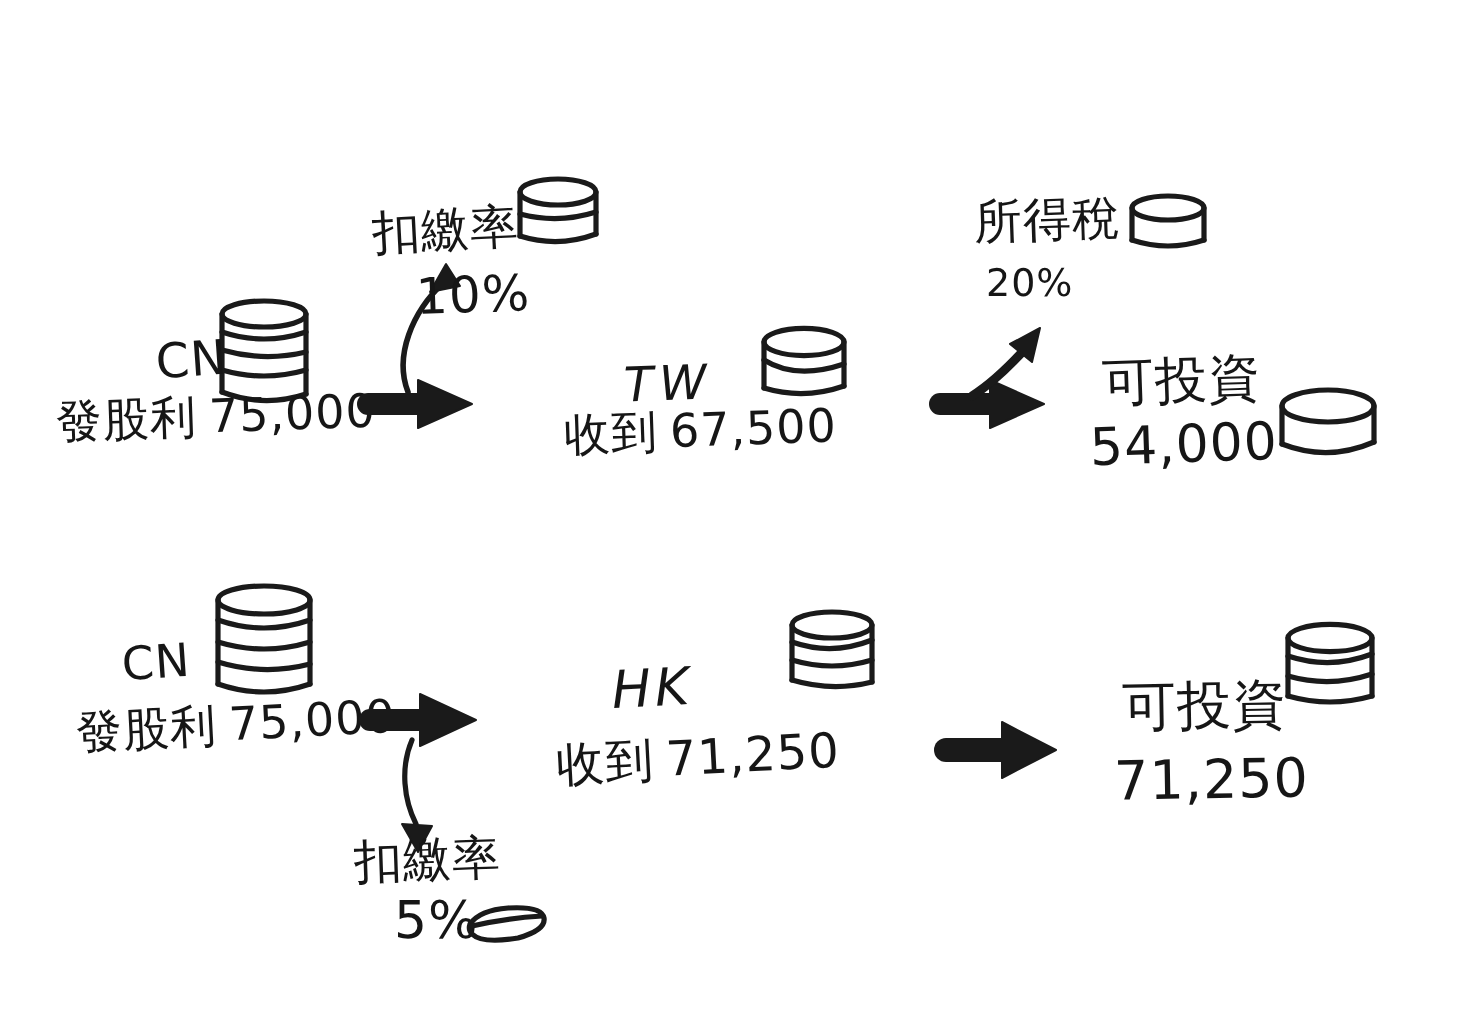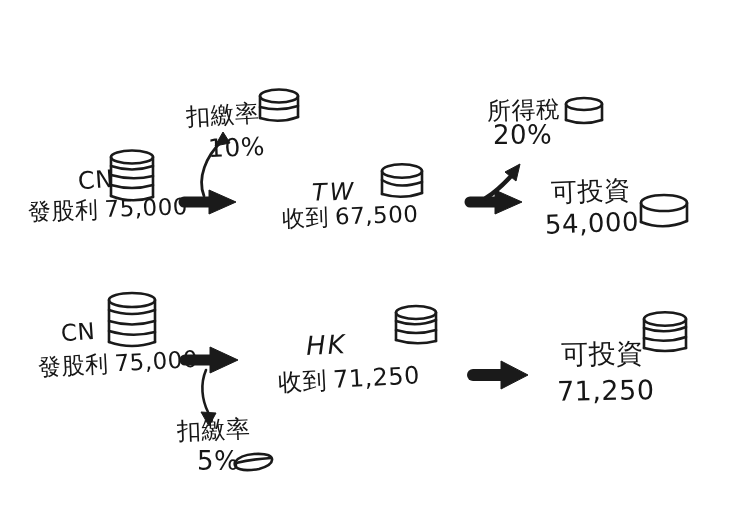--- a/index.html
+++ b/index.html
@@ -86,21 +86,21 @@
 
   <div class="t" style="left:487px; top:98px; font-size:24px; transform:rotate(-2deg);">所得稅</div>
   <div class="ic" style="left:563px; top:96px;">
     <svg width="42" height="32" viewBox="0 0 42 32">
       <ellipse class="ink-stroke" cx="21" cy="8" rx="18" ry="6"></ellipse>
       <path class="ink-stroke" d="M3 8 L3 24"></path>
       <path class="ink-stroke" d="M39 8 L39 24"></path>
       <path class="ink-stroke" d="M3 24 Q21 30 39 24"></path>
     </svg>
   </div>
-  <div class="t" style="left:493px; top:122px; font-size:26px;">20%</div>
+  <div class="t" style="left:493px; top:133px; font-size:19px;">20%</div>
 
   <div class="t" style="left:551px; top:178px; font-size:26px; transform:rotate(-2deg);">可投資</div>
   <div class="t" style="left:545px; top:210px; font-size:26px; transform:rotate(-2deg);">54,000</div>
   <div class="ic" style="left:637px; top:192px;">
     <svg width="54" height="42" viewBox="0 0 54 42">
       <ellipse class="ink-stroke" cx="27" cy="11" rx="23" ry="8"></ellipse>
       <path class="ink-stroke" d="M4 11 L4 30"></path>
       <path class="ink-stroke" d="M50 11 L50 29"></path>
       <path class="ink-stroke" d="M4 30 Q27 39 50 29"></path>
     </svg>

